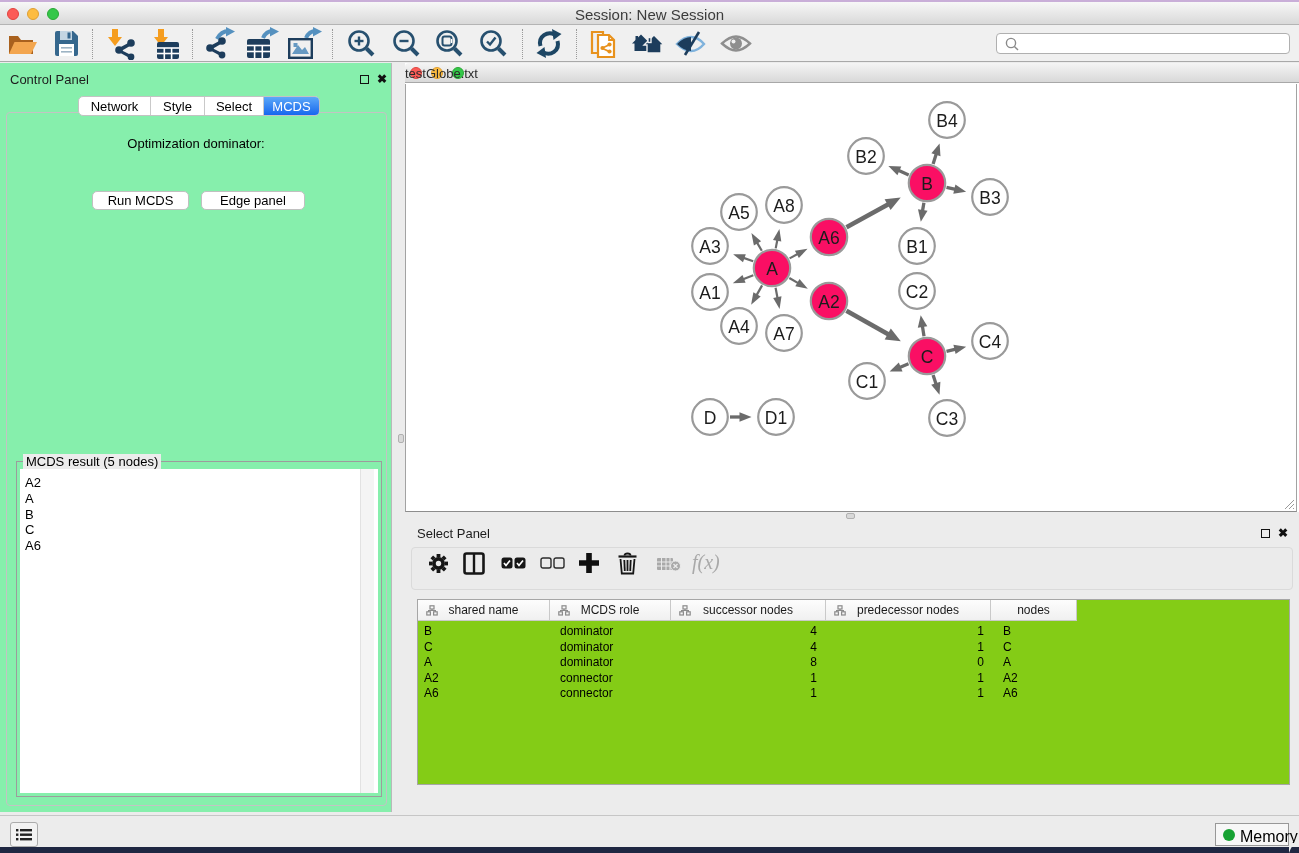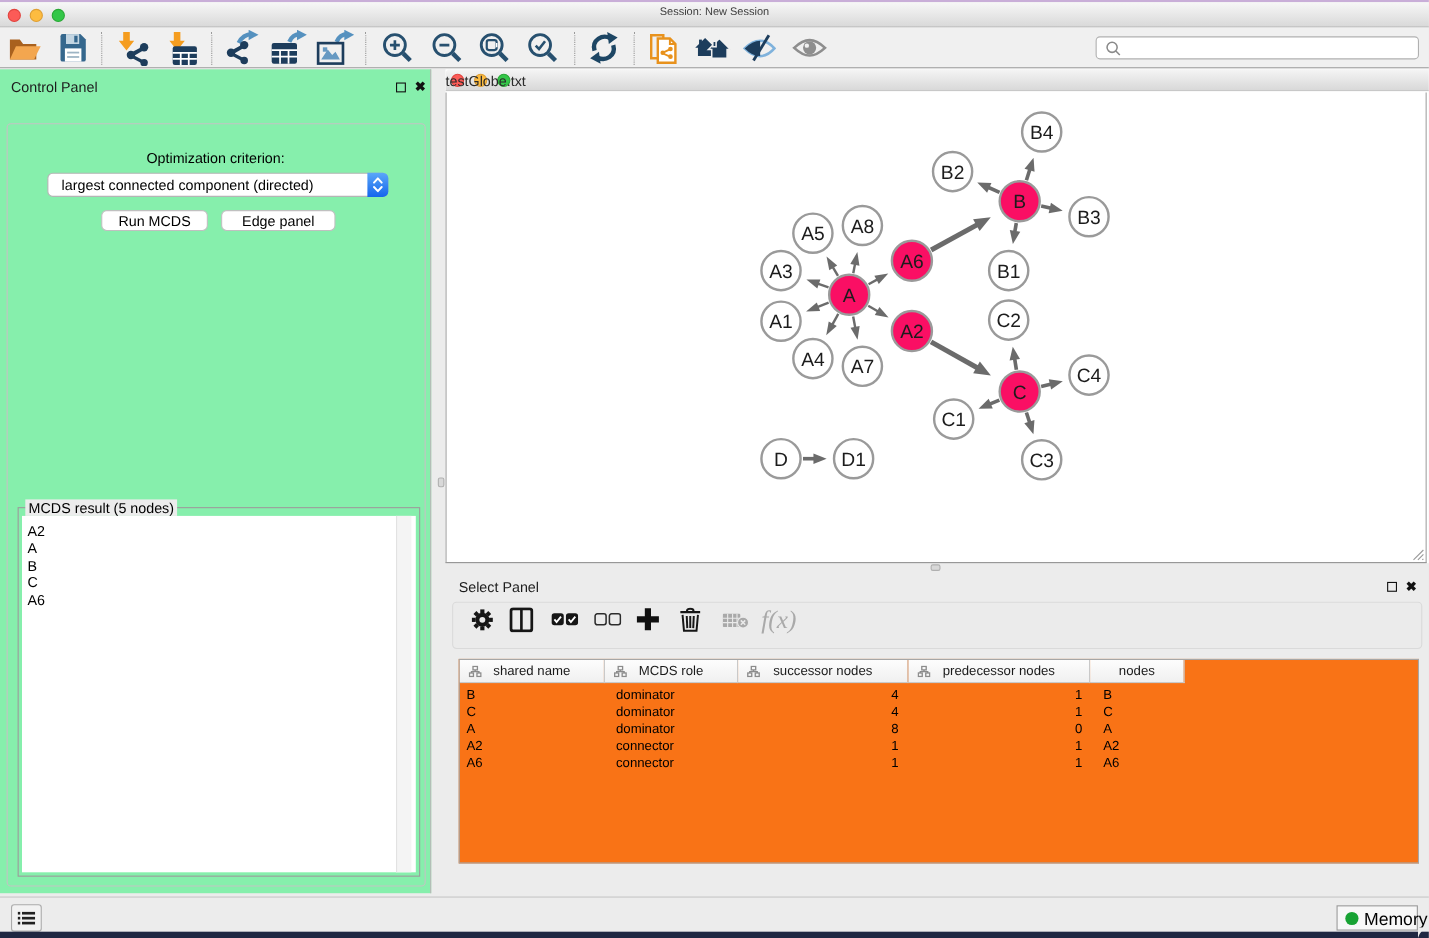--- a/index.html
+++ b/index.html
@@ -1,21 +1,21 @@
 <!DOCTYPE html>
 <html><head><meta charset="utf-8">
 <style>
 *{margin:0;padding:0;box-sizing:border-box}
 html,body{width:1299px;height:853px;overflow:hidden}
 body{font-family:"Liberation Sans",sans-serif;background:#ececec;position:relative}
 .abs{position:absolute}
 
 #deskTop{left:0;top:0;width:1299px;height:2px;background:#c9aed8}
 #titlebar{left:0;top:2px;width:1299px;height:23px;background:linear-gradient(#f7f7f7,#d9d9d9);border-bottom:1px solid #b4b4b4}
-#titlebar .title{position:absolute;left:0;right:0;top:4px;text-align:center;font-size:10px;color:#3c3c3c}
+#titlebar .title{position:absolute;left:0;right:0;top:4px;text-align:center;font-size:15px;color:#3c3c3c}
 .tl{position:absolute;width:12px;height:12px;border-radius:50%;top:6px}
 #toolbar{left:0;top:25px;width:1299px;height:37px;background:#f0f0f0;border-bottom:1px solid #a9a9a9}
 .tbsep{position:absolute;top:4px;height:30px;width:0;border-left:1px dotted #9a9a9a}
 .ticon{position:absolute;top:2px}
 #searchbox{position:absolute;left:996px;top:8px;width:294px;height:21px;background:#fff;border:1px solid #b0b0b0;border-radius:4px}
 
 #cpanel{left:0;top:63px;width:392px;height:749px;background:#86efac;border-right:1px solid #b9b9b9}
 .phead{font-size:13px;color:#1d1d1d}
 .wbtn-sq{position:absolute;width:9px;height:9px;border:1.5px solid #111}
 .wbtn-x{position:absolute;font-size:12px;font-weight:bold;color:#111;line-height:10px}
@@ -29,21 +29,21 @@
 #mcdslist{position:absolute;left:3px;top:7px;width:358px;height:324px;background:#fff;font-size:13px;color:#000;padding:6px 0 0 5px;line-height:15.8px}
 #mcdsscroll{position:absolute;right:4px;top:0px;width:14px;height:324px;background:#f4f4f4;border-left:1px solid #e2e2e2}
 
 #netwin{left:405px;top:63px;width:894px;height:449px;background:#fff}
 #nettitle{position:absolute;left:0;top:0;width:894px;height:20px;background:linear-gradient(#f5f5f5,#d8d8d8);border-bottom:1px solid #a8a8a8;border-radius:4px 0 0 0}
 #nettitle .title{position:absolute;left:0;right:0;top:3px;font-size:13px;color:#2a2a2a}
 #netcanvas{position:absolute;left:0;top:21px;width:892px;height:428px;background:#fff;border-left:1px solid #a2a2a2;border-right:1px solid #a2a2a2;border-bottom:1px solid #8d8d8d}
 
 #tpanel{left:405px;top:520px;width:894px;height:295px;background:#ececec}
 #ttoolbar{position:absolute;left:6px;top:27px;width:882px;height:43px;border:1px solid #dadada;border-radius:4px;background:#ebebeb}
-#ttable{position:absolute;left:12px;top:79px;width:873px;height:186px;background:#f97316;border:1px solid #a6a6a6}
+#ttable{position:absolute;left:12px;top:79px;width:873px;height:186px;background:#84cc16;border:1px solid #a6a6a6}
 .th{position:absolute;top:0;height:21px;background:linear-gradient(#fdfdfd,#f0f0f0);border-right:1px solid #c9c9c9;border-bottom:1px solid #c9c9c9;font-size:12px;color:#1a1a1a;text-align:center;line-height:21px}
 .tr{position:absolute;font-size:12px;color:#000;height:16px;line-height:16px}
 
 #statusbar{left:0;top:815px;width:1299px;height:32px;background:#ececec;border-top:1px solid #c6c6c6}
 #deskBottom{left:0;top:847px;width:1299px;height:6px;background:#1f2742}
 </style></head>
 <body>
 <div class="abs" id="deskTop"></div>
 <div class="abs" id="titlebar">
   <div class="tl" style="left:7px;background:#fc5b57;border:0.5px solid #e1443f"></div>
@@ -191,30 +191,27 @@
         <line x1="11.4" y1="11.4" x2="15" y2="15" stroke="#8a8a8a" stroke-width="1.4"></line>
       </svg>
     </div>
 </div>
 
 <div class="abs" id="cpanel">
   <div class="phead" style="position:absolute;left:10px;top:9px">Control Panel</div>
   <div class="wbtn-sq" style="left:360px;top:12px"></div>
   <div class="wbtn-x" style="left:377px;top:11px">✖</div>
   <div id="cpbox"></div>
-  <div style="position:absolute;left:0;width:392px;top:73px;text-align:center;font-size:13px;color:#000">Optimization criterion:</div>
-  <div style="position:absolute;left:43px;top:94px;width:310px;height:22px;background:#fff;border:1px solid #b5b5b5;border-radius:5px">
-     <div style="position:absolute;left:12px;top:3px;font-size:13px;color:#000">largest connected component (directed)</div>
-     <div style="position:absolute;right:-1px;top:-1px;width:19px;height:22px;border-radius:0 5px 5px 0;background:linear-gradient(#5ba7f8,#1566ed)">
-       <svg width="19" height="22" viewBox="0 0 19 22">
-          <path d="M6 9 L9.5 5.2 L13 9" fill="none" stroke="#fff" stroke-width="1.8" stroke-linecap="round" stroke-linejoin="round"></path>
-          <path d="M6 13 L9.5 16.8 L13 13" fill="none" stroke="#fff" stroke-width="1.8" stroke-linecap="round" stroke-linejoin="round"></path>
-        </svg>
-     </div>
-  </div>
+  <div class="seg" style="left:78px;top:33px;width:242px">
+    <div style="width:72px">Network</div>
+      <div style="width:54px">Style</div>
+      <div style="width:59px">Select</div>
+      <div class="sel" style="width:55px">MCDS</div>
+  </div>
+  <div style="position:absolute;left:0;width:392px;top:73px;text-align:center;font-size:13px;color:#000">Optimization dominator:</div>
   <div class="btn" style="left:92px;top:128px;width:97px;height:19px;line-height:18px">Run MCDS</div>
   <div class="btn" style="left:201px;top:128px;width:104px;height:19px;line-height:18px">Edge panel</div>
   <div id="mcdsgroup">
     <div style="position:absolute;left:6px;top:-8px;background:#ececec;padding:0 3px;font-size:13px;color:#000">MCDS result (5 nodes)</div>
     <div id="mcdslist">A2<br>A<br>B<br>C<br>A6<div id="mcdsscroll"></div></div>
   </div>
 </div>
 
 <div class="abs" id="netwin">
   <div id="nettitle">
@@ -383,21 +380,21 @@
  <g stroke="#eaeaea" stroke-width="1">
           <line x1="0" y1="5" x2="16" y2="5"></line>
           <line x1="0" y1="9" x2="16" y2="9"></line>
           <line x1="4.5" y1="1" x2="4.5" y2="13"></line>
           <line x1="9" y1="1" x2="9" y2="13"></line>
           <line x1="13" y1="1" x2="13" y2="13"></line>
         </g>
  <circle cx="18.5" cy="9" r="5" fill="#a9a9a9" stroke="#eaeaea" stroke-width="1"></circle>
  <path d="M16.5 7 L20.5 11 M20.5 7 L16.5 11" stroke="#eaeaea" stroke-width="1.4"></path>
 </svg>
-<div style="position:absolute;left:280px;top:3px;font-family:'Liberation Serif',serif;font-style:italic;font-size:23px;color:#a9a9a9">f(x)</div>
+<div style="position:absolute;left:280px;top:3px;font-family:'Liberation Serif',serif;font-style:italic;font-size:20px;color:#a9a9a9">f(x)</div>
 
   </div>
   <div id="ttable">
 <div class="th" style="left:0px;width:132px"><svg style="position:absolute;left:8px;top:5px" width="12" height="11" viewBox="0 0 12 11">
           <g fill="none" stroke="#8b8b8b" stroke-width="1.2">
             <rect x="4" y="0.8" width="4" height="3.2"></rect>
             <rect x="0.8" y="6.8" width="3.6" height="3.2"></rect>
             <rect x="7.6" y="6.8" width="3.6" height="3.2"></rect>
             <path d="M6 4 L6 5.5 M2.6 6.8 L2.6 5.5 L9.4 5.5 L9.4 6.8"></path>
           </g>

